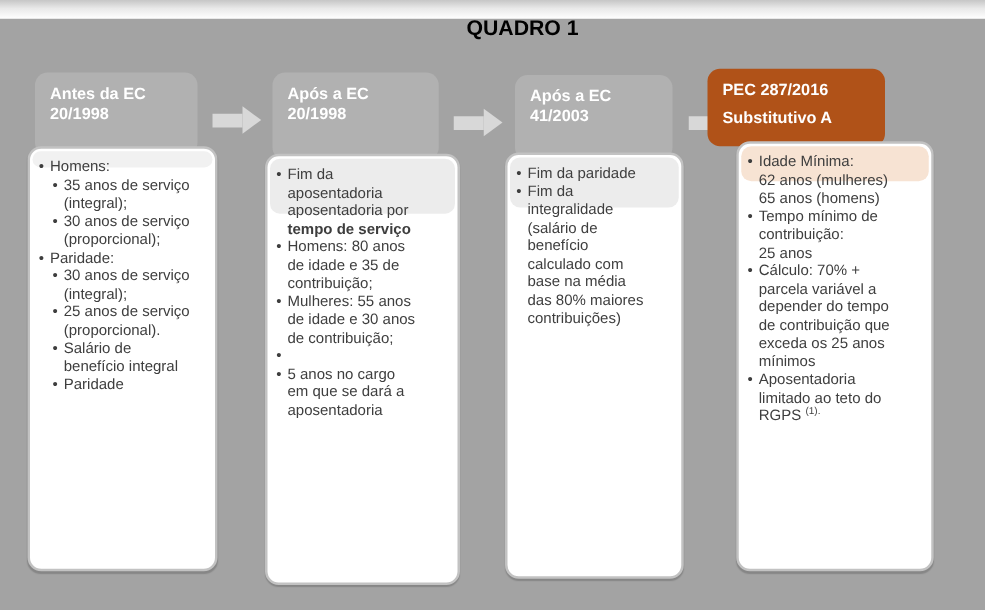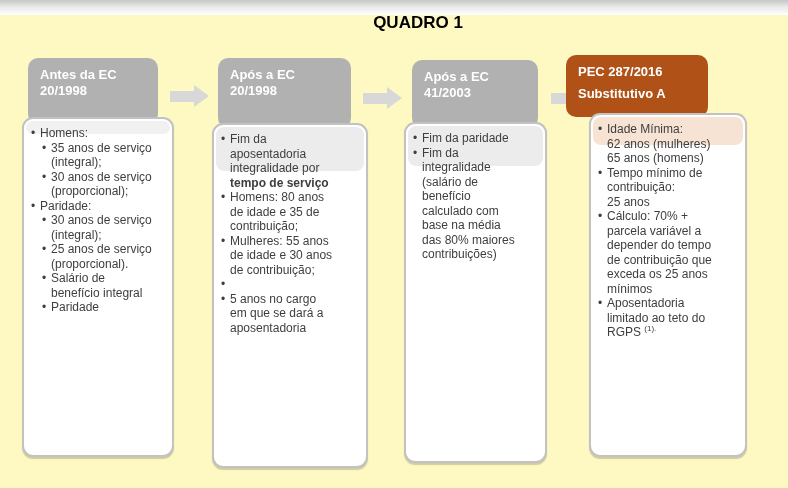--- a/index.html
+++ b/index.html
@@ -1,17 +1,17 @@
 <!DOCTYPE html>
 <html><head>
 <meta charset="utf-8">
 <style>
   html,body{margin:0;padding:0;background:#fff;}
   #stage{
-    position:relative;width:788px;height:488px;background:#fef9c3;
+    position:relative;width:788px;height:488px;background:#a3a3a3;
     font-family:"Liberation Sans","DejaVu Sans",sans-serif;overflow:hidden;
   }
   .top-fade{position:absolute;left:0;top:0;width:788px;height:15px;
     background:linear-gradient(to bottom,#c6c6c6 0%,#e9e9e9 45%,#ffffff 100%);}
   .title{position:absolute;left:48px;right:0;top:13px;margin:0;text-align:center;
     font-size:17px;font-weight:bold;color:var(--title-text,#000);}
   .column{position:absolute;inset:0;}
   .header{position:absolute;border-radius:10px;color:#fff;font-weight:bold;
     font-size:13px;line-height:16px;padding:9px 4px 0 12px;box-sizing:border-box;z-index:1;}
   .body{position:absolute;background:#fff;border:2px solid var(--body-border,#c2c2c2);
@@ -103,21 +103,21 @@
   <section class="column">
     <div class="header c2h" style="background: rgb(177, 177, 177);">
       <div class="hline">Após a EC</div>
       <div class="hline">20/1998</div>
     </div>
     <div class="body c2b">
       <div class="band" style="background: rgb(236, 236, 236); height: 44px;"></div>
       <div class="items">
           <div class="item level1">
             <span class="bullet">•</span>
-            <span class="txt"><span>Fim da</span><br><span>aposentadoria</span><br><span>integralidade por</span><br><b>tempo de serviço</b></span>
+            <span class="txt"><span>Fim da</span><br><span>aposentadoria</span><br><span>aposentadoria por</span><br><b>tempo de serviço</b></span>
           </div>
           <div class="item level1">
             <span class="bullet">•</span>
             <span class="txt"><span>Homens: 80 anos</span><br><span>de idade e 35 de</span><br><span>contribuição;</span></span>
           </div>
           <div class="item level1">
             <span class="bullet">•</span>
             <span class="txt"><span>Mulheres: 55 anos</span><br><span>de idade e 30 anos</span><br><span>de contribuição;</span></span>
           </div>
           <div class="item level1">

